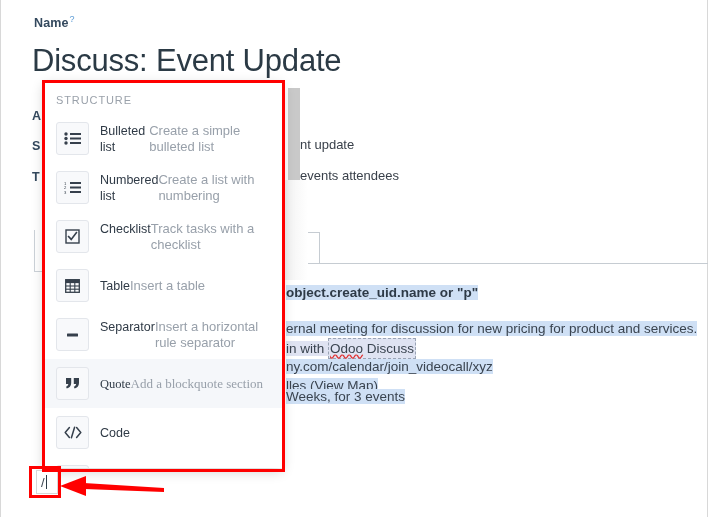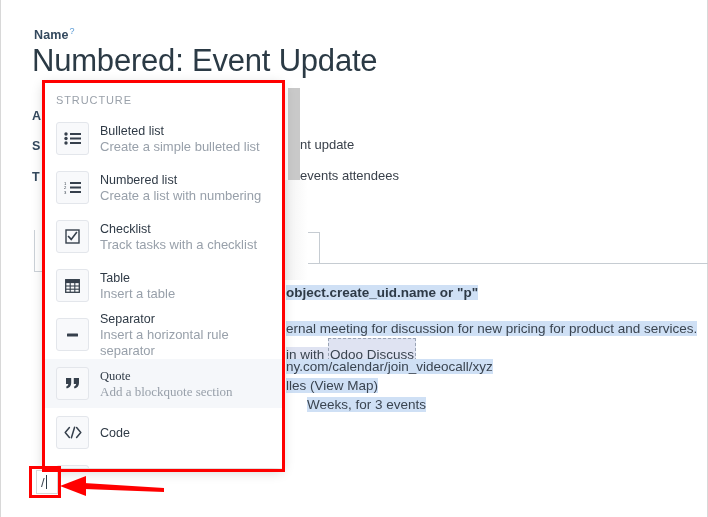--- a/index.html
+++ b/index.html
@@ -26,21 +26,21 @@
     background: #d8d8d8;
   }
   .frame-right {
     position: absolute; right: 0; top: 0;
     width: 1px; height: 517px;
     background: #d8d8d8;
   }
 
   
   .field-name-label {
-    position: absolute; left: 34px; top: 26px;
+    position: absolute; left: 34px; top: 14px;
     font-size: 12.5px; font-weight: bold;
     color: #34495e; letter-spacing: .1px;
     white-space: nowrap;
   }
   .field-name-label .help {
     font-size: 9px; font-weight: normal;
     color: #5b9bd5;
     vertical-align: super;
     margin-left: 1px;
   }
@@ -108,26 +108,26 @@
     line-height: 19px;
   }
   .sel { background: #cfe0f5; }
   .sel-soft { background: #dfe3f2; }
 
   .body-line.b0 { top: 0px;  font-weight: bold; color: #2e3a47; }
   .body-line.b1 { top: 36px; }
   .body-line.b2 { top: 55px; }
   .body-line.b3 { top: 74px; }
   .body-line.b4 { top: 93px; }
-  .body-line.b5 { top: 112px; padding-left: 21px; }
+  .body-line.b5 { top: 104px; }
 
   .discuss-chip {
     display: inline-block;
     border: 1px dashed #9aa4b5;
-    padding: 6px 1px;
+    padding: 0 1px;
   }
   .misspelled {
     text-decoration: underline wavy #e03030;
     text-decoration-skip-ink: none;
   }
 
   
   .scroll-thumb {
     position: absolute; left: 288px; top: 88px;
     width: 12px; height: 92px;
@@ -162,21 +162,21 @@
   .pb-icon {
     width: 33px; height: 33px; min-width: 33px;
     border: 1px solid #e3e6eb;
     border-radius: 3px;
     background: #f8f9fb;
     display: flex; align-items: center; justify-content: center;
     margin-right: 11px;
     color: #36404c;
   }
   .pb-icon svg { display: block; }
-  .pb-text { display: flex; flex-direction: column; justify-content: center; }
+  .pb-text { display: flex; flex-direction: row; justify-content: center; }
   .pb-title {
     font-size: 12.5px; color: #2f3a46;
     line-height: 16px;
   }
   .pb-desc {
     font-size: 13px; color: #98a0aa;
     line-height: 16px;
   }
 
   
@@ -212,21 +212,21 @@
 
 <div id="app">
 
   <div class="frame-left"></div>
   <div class="frame-right"></div>
 
   <div class="field-name-label">
     <span>Name</span><span class="help">?</span>
   </div>
 
-  <div class="record-title">Numbered: Event Update</div>
+  <div class="record-title">Discuss: Event Update</div>
 
   <div class="side-label l1">A</div>
   <div class="side-label l2">S</div>
   <div class="side-label l3">T</div>
 
   <div class="value-text v1">nt update</div>
   <div class="value-text v2">events attendees</div>
 
   <div class="sub-box"></div>
   <div class="tab-box"></div>

